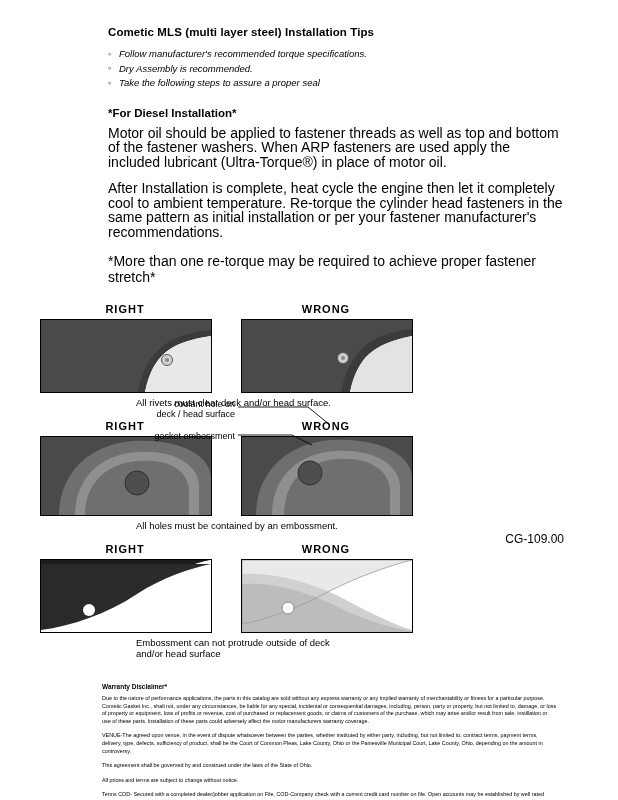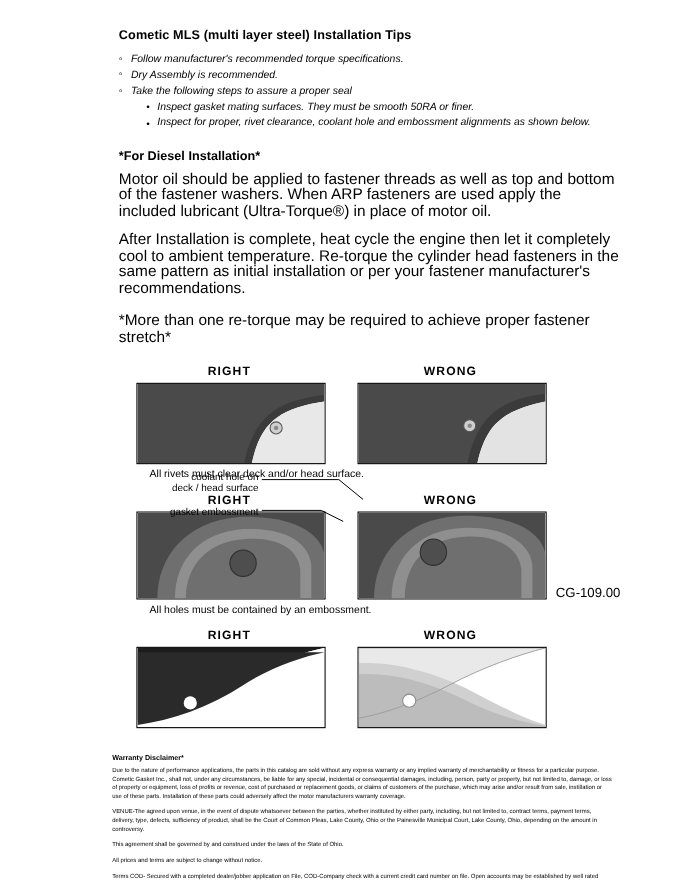--- a/index.html
+++ b/index.html
@@ -85,21 +85,21 @@
     margin: 14px 0 0 68px;
   }
 
   
   .figures {
     margin: 18px 0 0 0;
     position: relative;
   }
   .figrow {
     display: flex;
-    justify-content: center;
+    justify-content: flex-start;
     gap: 31px;
   }
   .figcol { width: 170px; }
   .figlabel {
     text-align: center;
     font-size: 11px;
     font-weight: bold;
     letter-spacing: 1px;
     margin-bottom: 4px;
   }
@@ -169,24 +169,20 @@
 
 <div class="page">
 
   <h1 class="title">Cometic MLS (multi layer steel) Installation Tips</h1>
 
   <ul class="bullets">
     <li>Follow manufacturer's recommended torque specifications.</li>
     <li>Dry Assembly is recommended.</li>
     <li>
       <span>Take the following steps to assure a proper seal</span>
-      <ul class="sub">
-        <li>Inspect gasket mating surfaces.  They must be smooth 50RA or finer.</li>
-        <li>Inspect for proper, rivet clearance, coolant hole and embossment alignments as shown below.</li>
-      </ul>
     </li>
   </ul>
 
   <h2 class="section">*For Diesel Installation*</h2>
   <p class="body">Motor oil should be applied to fastener threads as well as top and bottom of the fastener washers. When ARP fasteners are used apply the included lubricant (Ultra-Torque®) in place of motor oil.</p>
   <p class="body">After Installation is complete, heat cycle the engine then let it completely cool to ambient temperature. Re-torque the cylinder head fasteners in the same pattern as initial installation or per your fastener manufacturer's recommendations.</p>
   <p class="note">*More than one re-torque may be required to achieve proper fastener stretch*</p>
 
   <div class="figures">
 
@@ -280,20 +276,26 @@
             <rect x="0" y="0" width="170" height="72" fill="#ffffff"></rect>
             <path d="M0,0 H170 C146,6 112,18 82,34 C52,50 22,60 0,64 Z" fill="#e9e9e9"></path>
             <path d="M0,14 C30,12 70,22 104,40 C134,56 156,66 170,70 V72 H0 Z" fill="#d0d0d0"></path>
             <path d="M0,24 C26,22 62,30 94,46 C122,60 148,68 170,71 V72 H0 Z" fill="#bcbcbc"></path>
             <path d="M0,0 H170 C146,6 112,18 82,34 C52,50 22,60 0,64 Z" fill="none" stroke="#9a9a9a" stroke-width="0.8"></path>
             <circle cx="46" cy="48" r="6" fill="#ffffff" stroke="#8a8a8a" stroke-width="1"></circle>
           </svg>
         </div>
       </div>
     </div>
+    <div class="caprow">
+      <div class="capinner">
+        <div class="caption">Embossment can not protrude outside of deck</div>
+        <div class="caption" style="margin-top:0;">and/or head surface</div>
+      </div>
+    </div>
 
     <div class="callouts">
       <div class="callout-text" style="left:55px; top:96px; width:140px;">
         <span>coolant hole on</span><br>
         <span>deck / head surface</span>
       </div>
       <div class="callout-text" style="left:55px; top:128px; width:140px;">gasket embossment</div>
       <svg style="position:absolute; left:0; top:0;" width="618" height="300">
         <line x1="198" y1="104" x2="268" y2="104" stroke="#000" stroke-width="0.9"></line>
         <line x1="268" y1="104" x2="290" y2="122" stroke="#000" stroke-width="0.9"></line>

